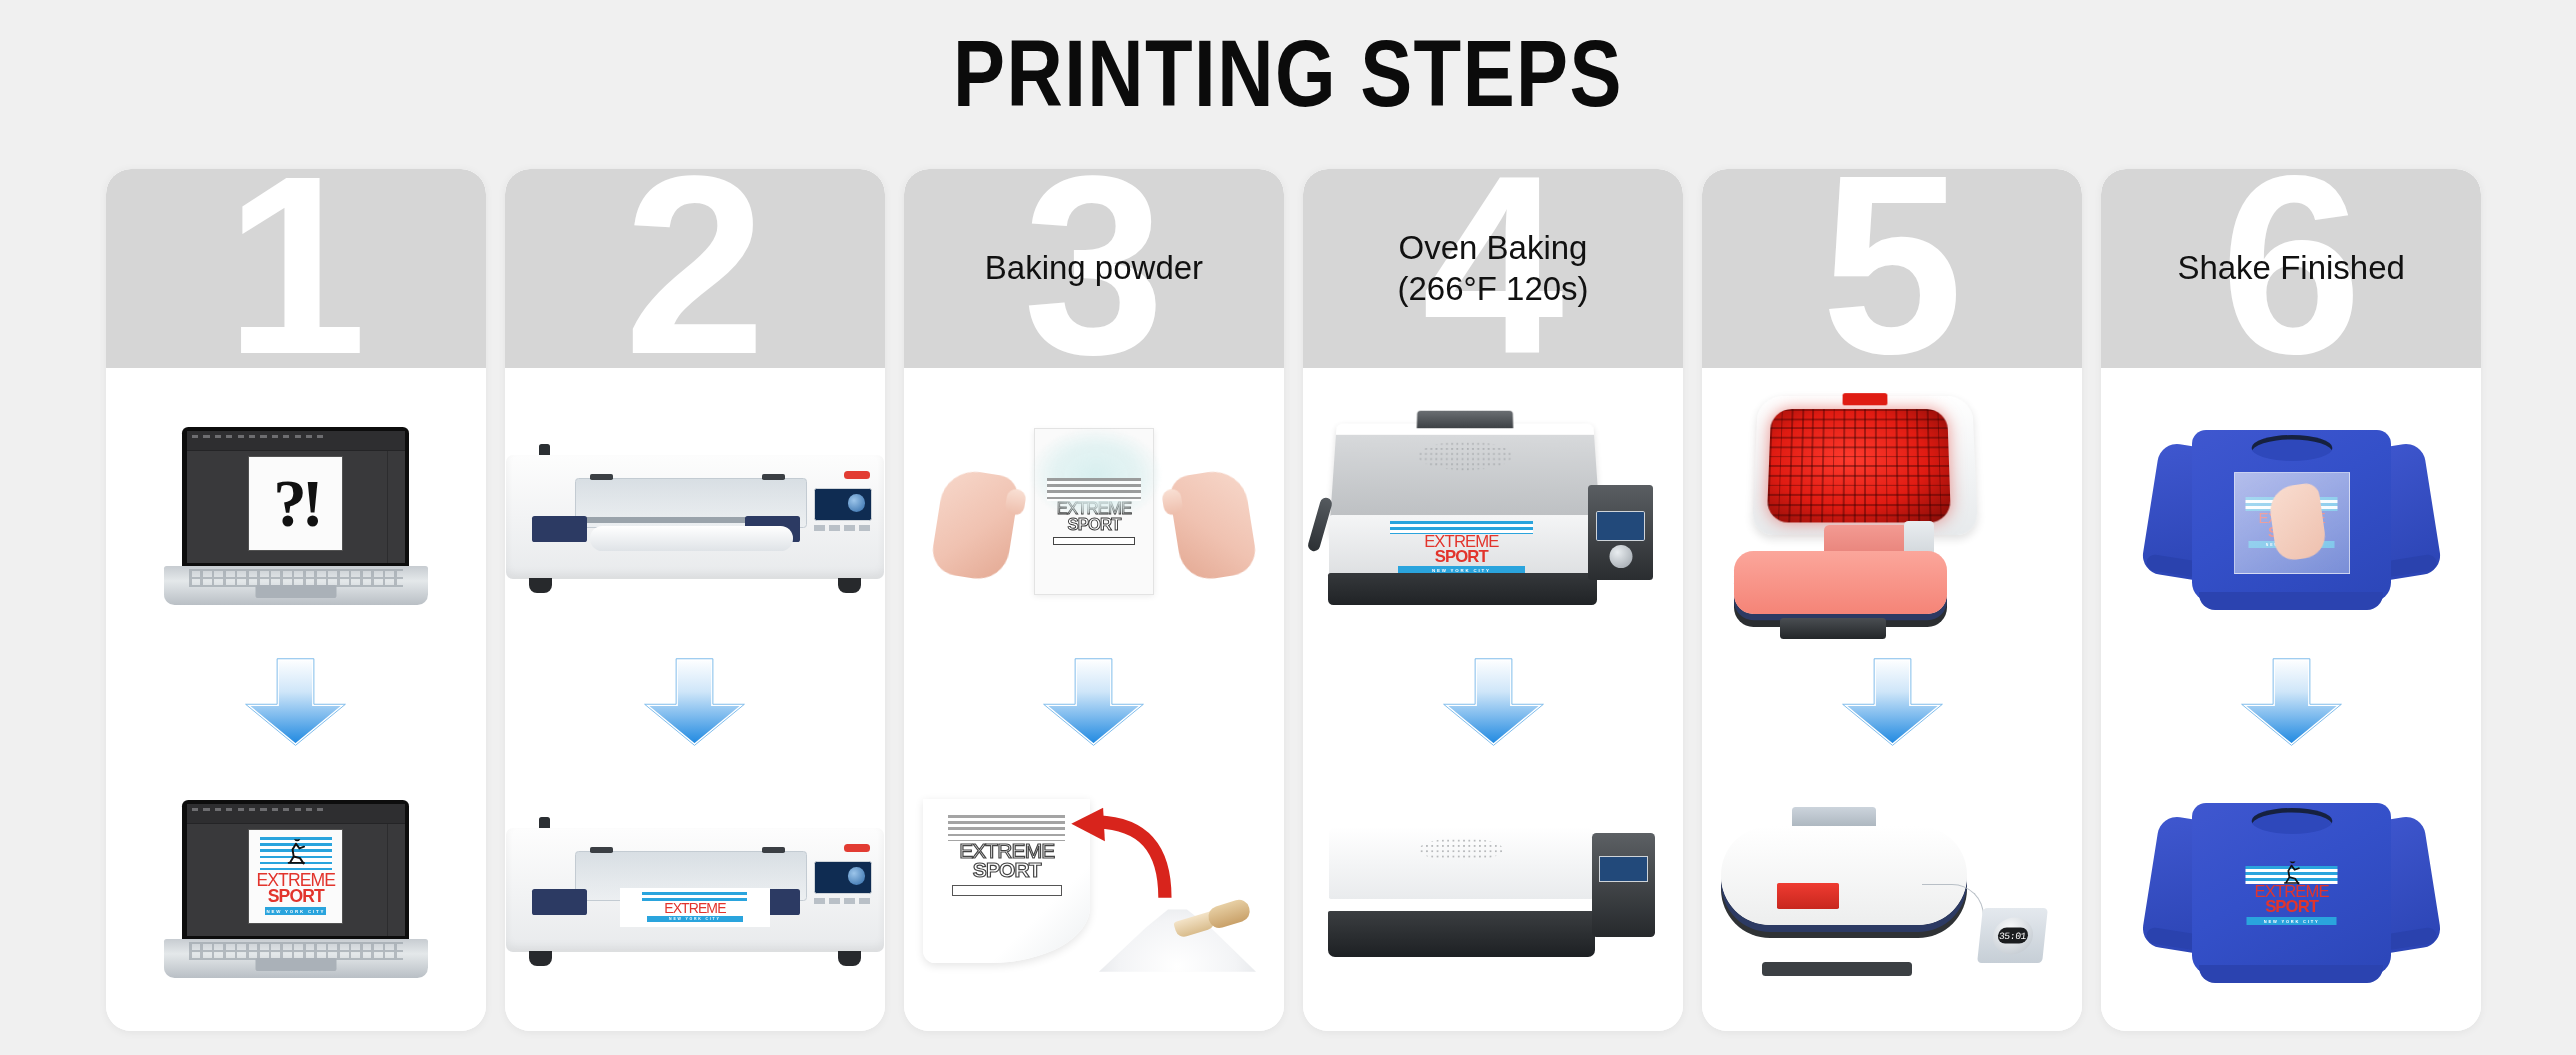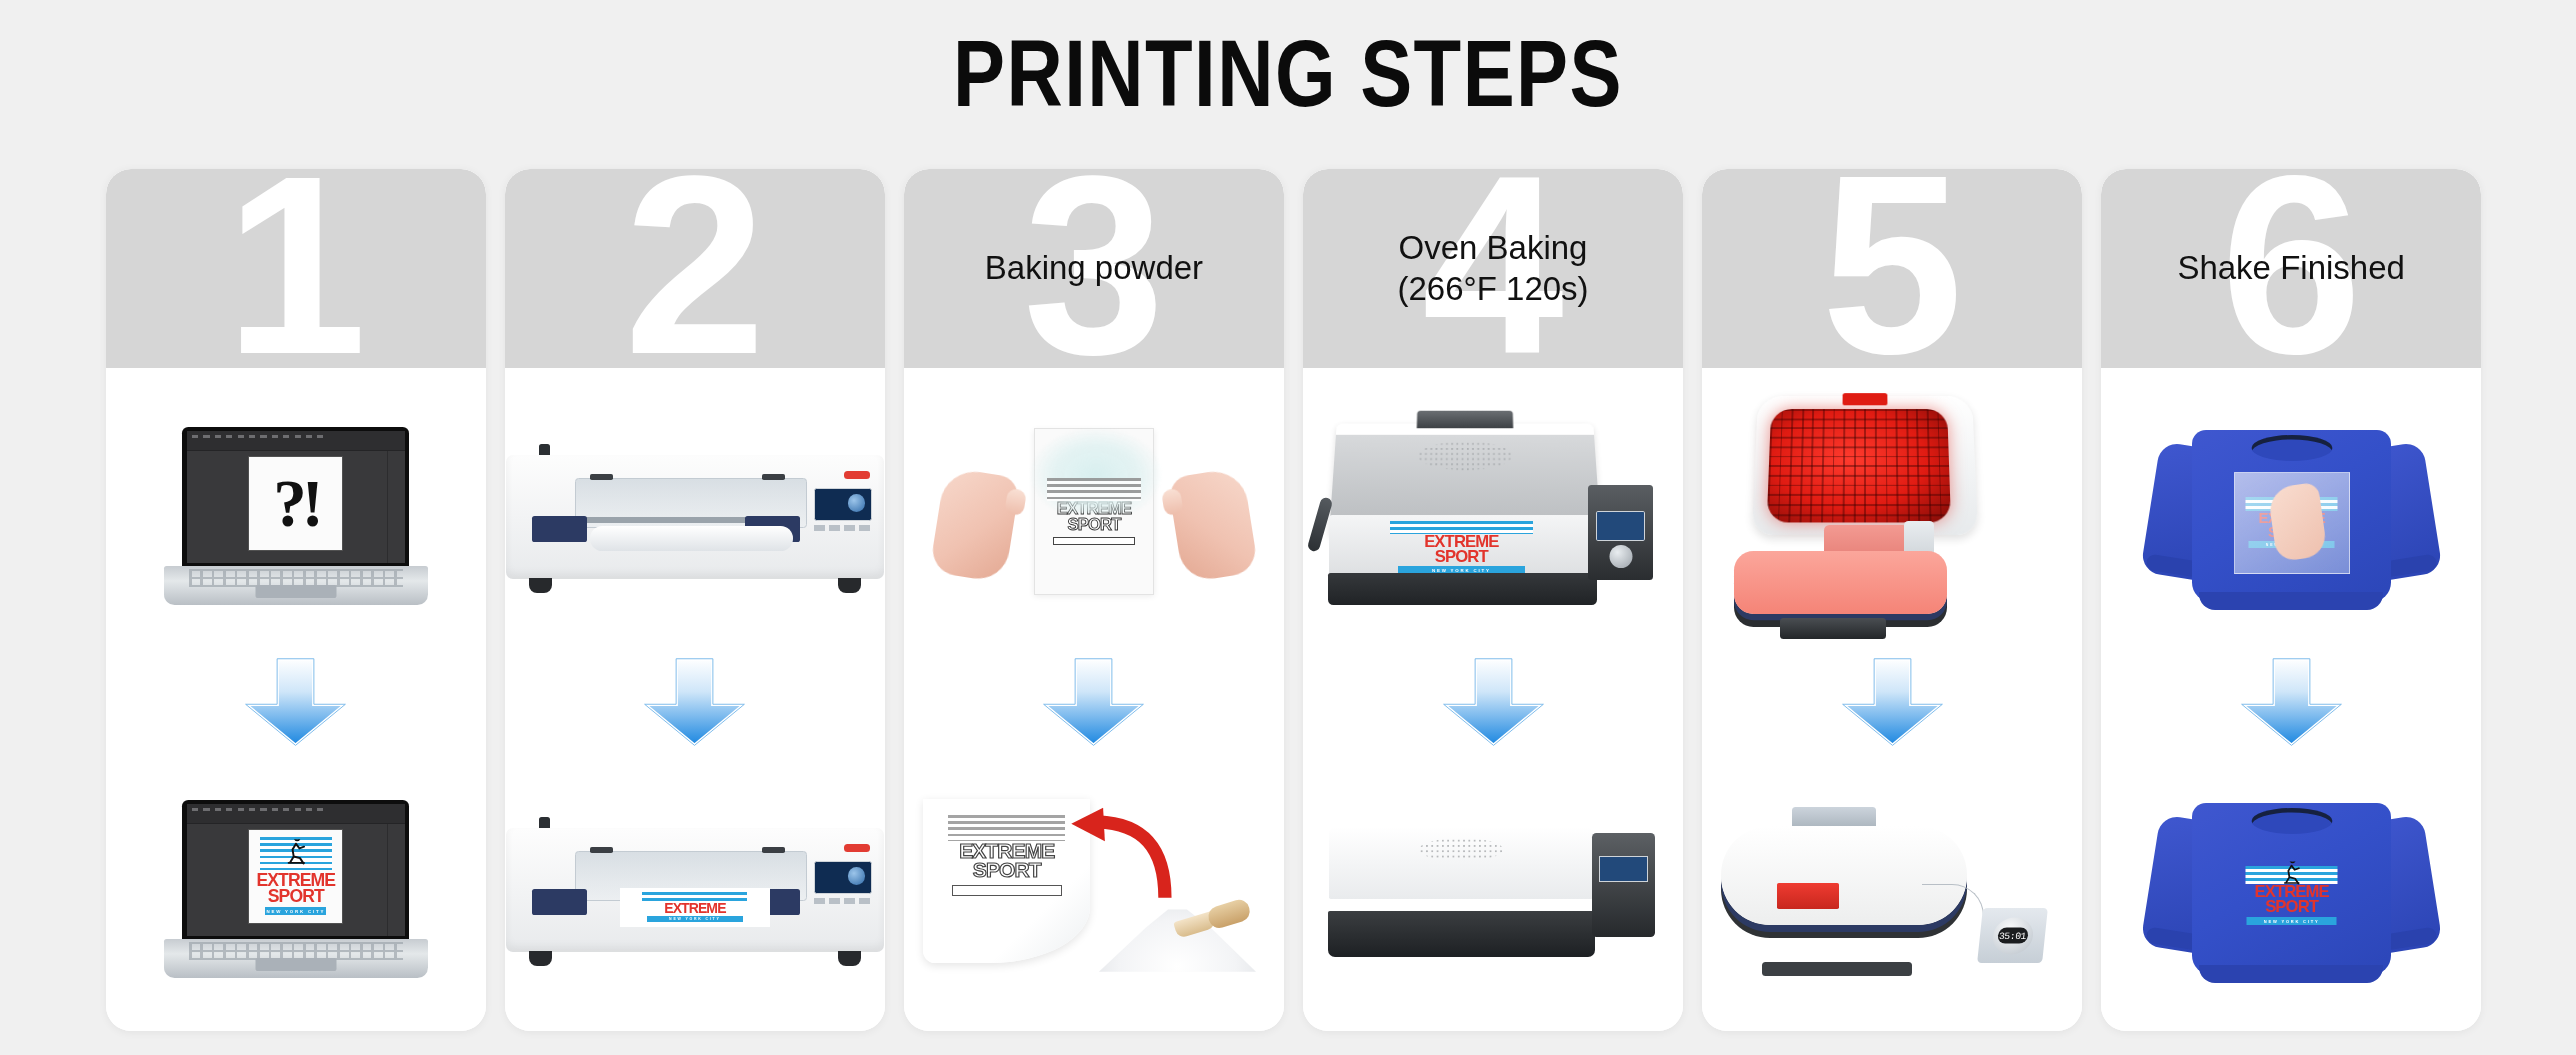--- a/index.html
+++ b/index.html
@@ -125,21 +125,21 @@
       repeating-linear-gradient(to bottom,#2aa4dd 0 2.6px, #ffffff 2.6px 6.2px);
     display:flex; align-items:center; justify-content:center;
   }
   .ds-skater{
     position:absolute;
     left:50%; top:46%;
     transform:translate(-50%,-50%);
     width:46%;
   }
   .ds-extreme{
-    font-weight:bold; color:#e2342c; letter-spacing:-0.9px;
+    font-weight:normal; color:#e2342c; letter-spacing:-0.9px;
     font-family:"Liberation Sans Narrow","Liberation Sans",sans-serif;
     line-height:.92;
   }
   .ds-sport{
     font-weight:bold; color:#e2342c; letter-spacing:-0.9px;
     font-family:"Liberation Sans Narrow","Liberation Sans",sans-serif;
     line-height:.92;
   }
   .ds-city{
     background:#2aa4dd; color:#fff; font-weight:bold;

